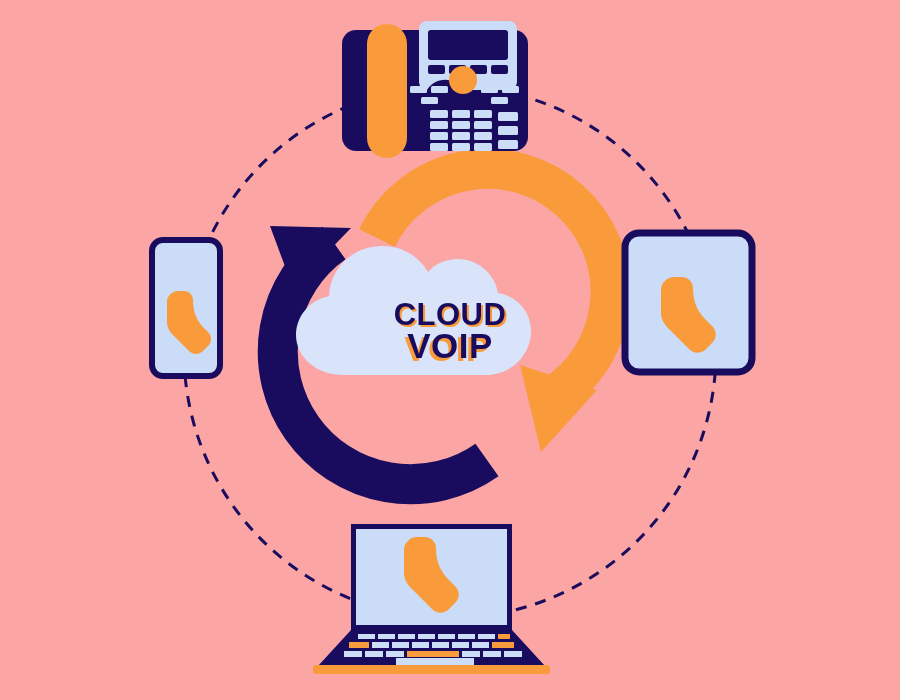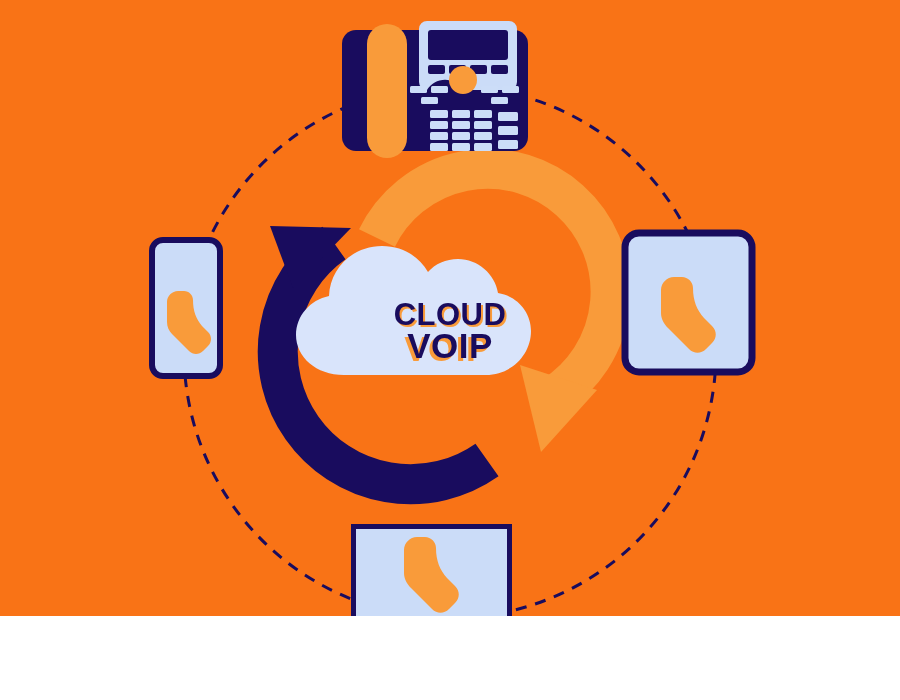--- a/index.html
+++ b/index.html
@@ -6,22 +6,22 @@
     margin: 0;
     padding: 0;
     background: #ffffff;
   }
   body {
     font-family: "Liberation Sans", sans-serif;
   }
   #stage {
     position: relative;
     width: 900px;
-    height: 616px;
-    background: #f97316;
+    height: 700px;
+    background: #fca5a5;
     overflow: hidden;
   }
   #scene {
     position: absolute;
     inset: 0;
     width: 900px;
     height: 700px;
   }
   .cloud-label {
     position: absolute;

